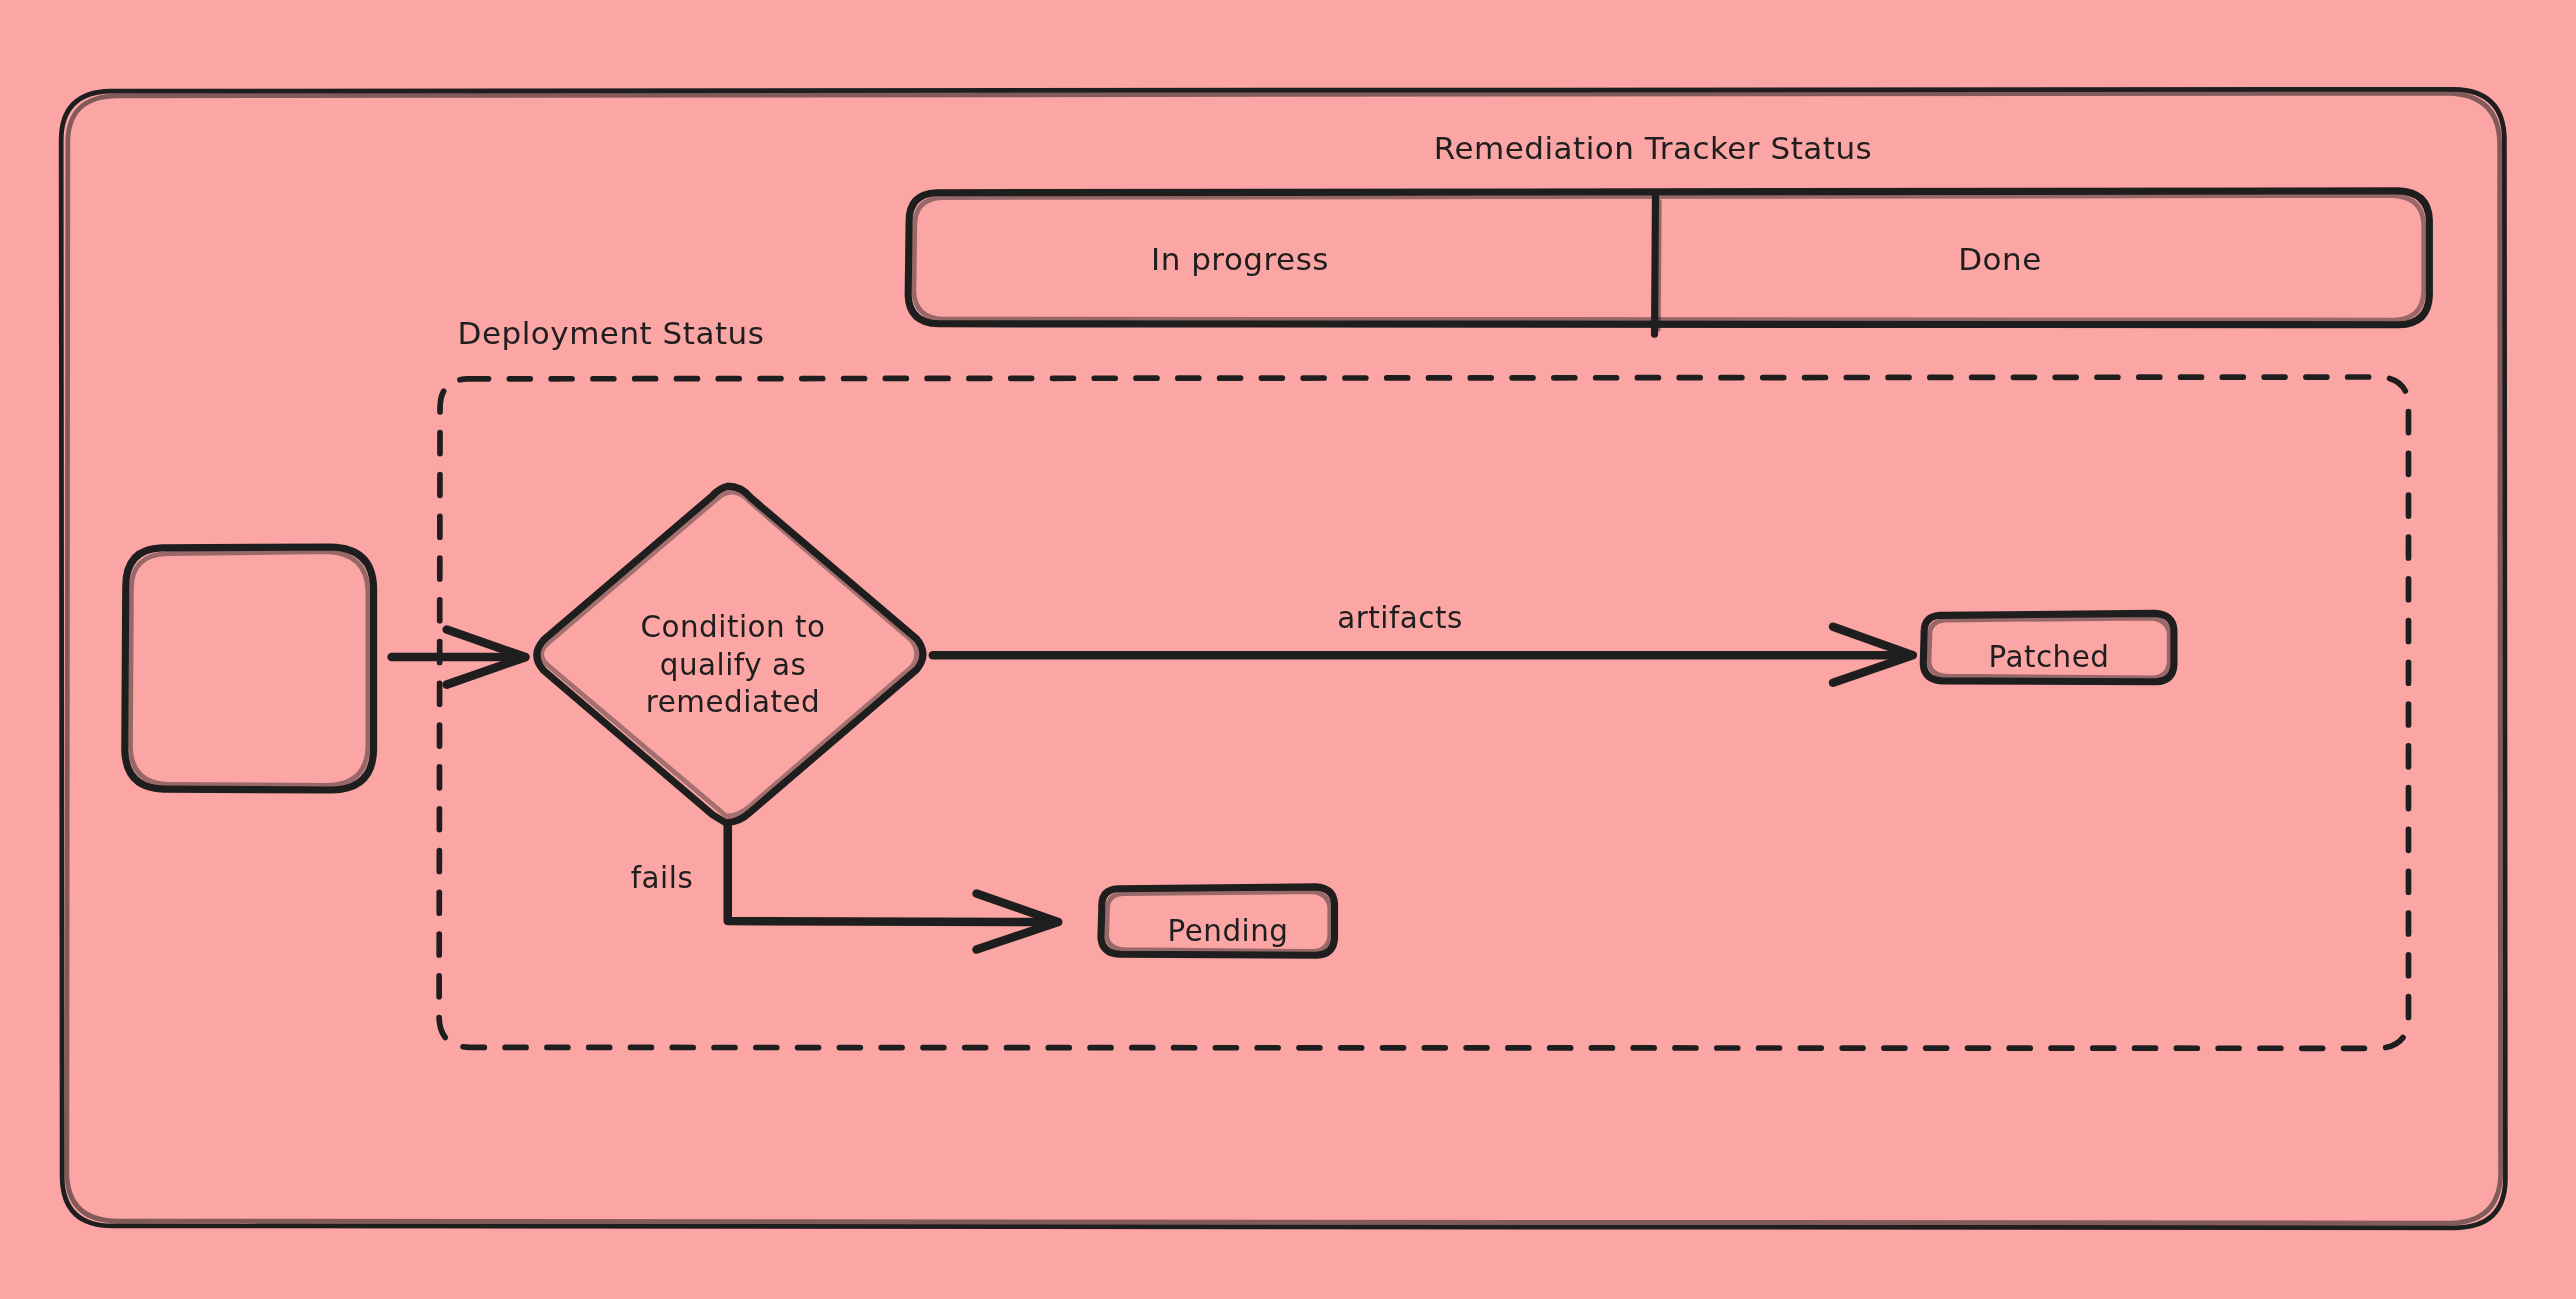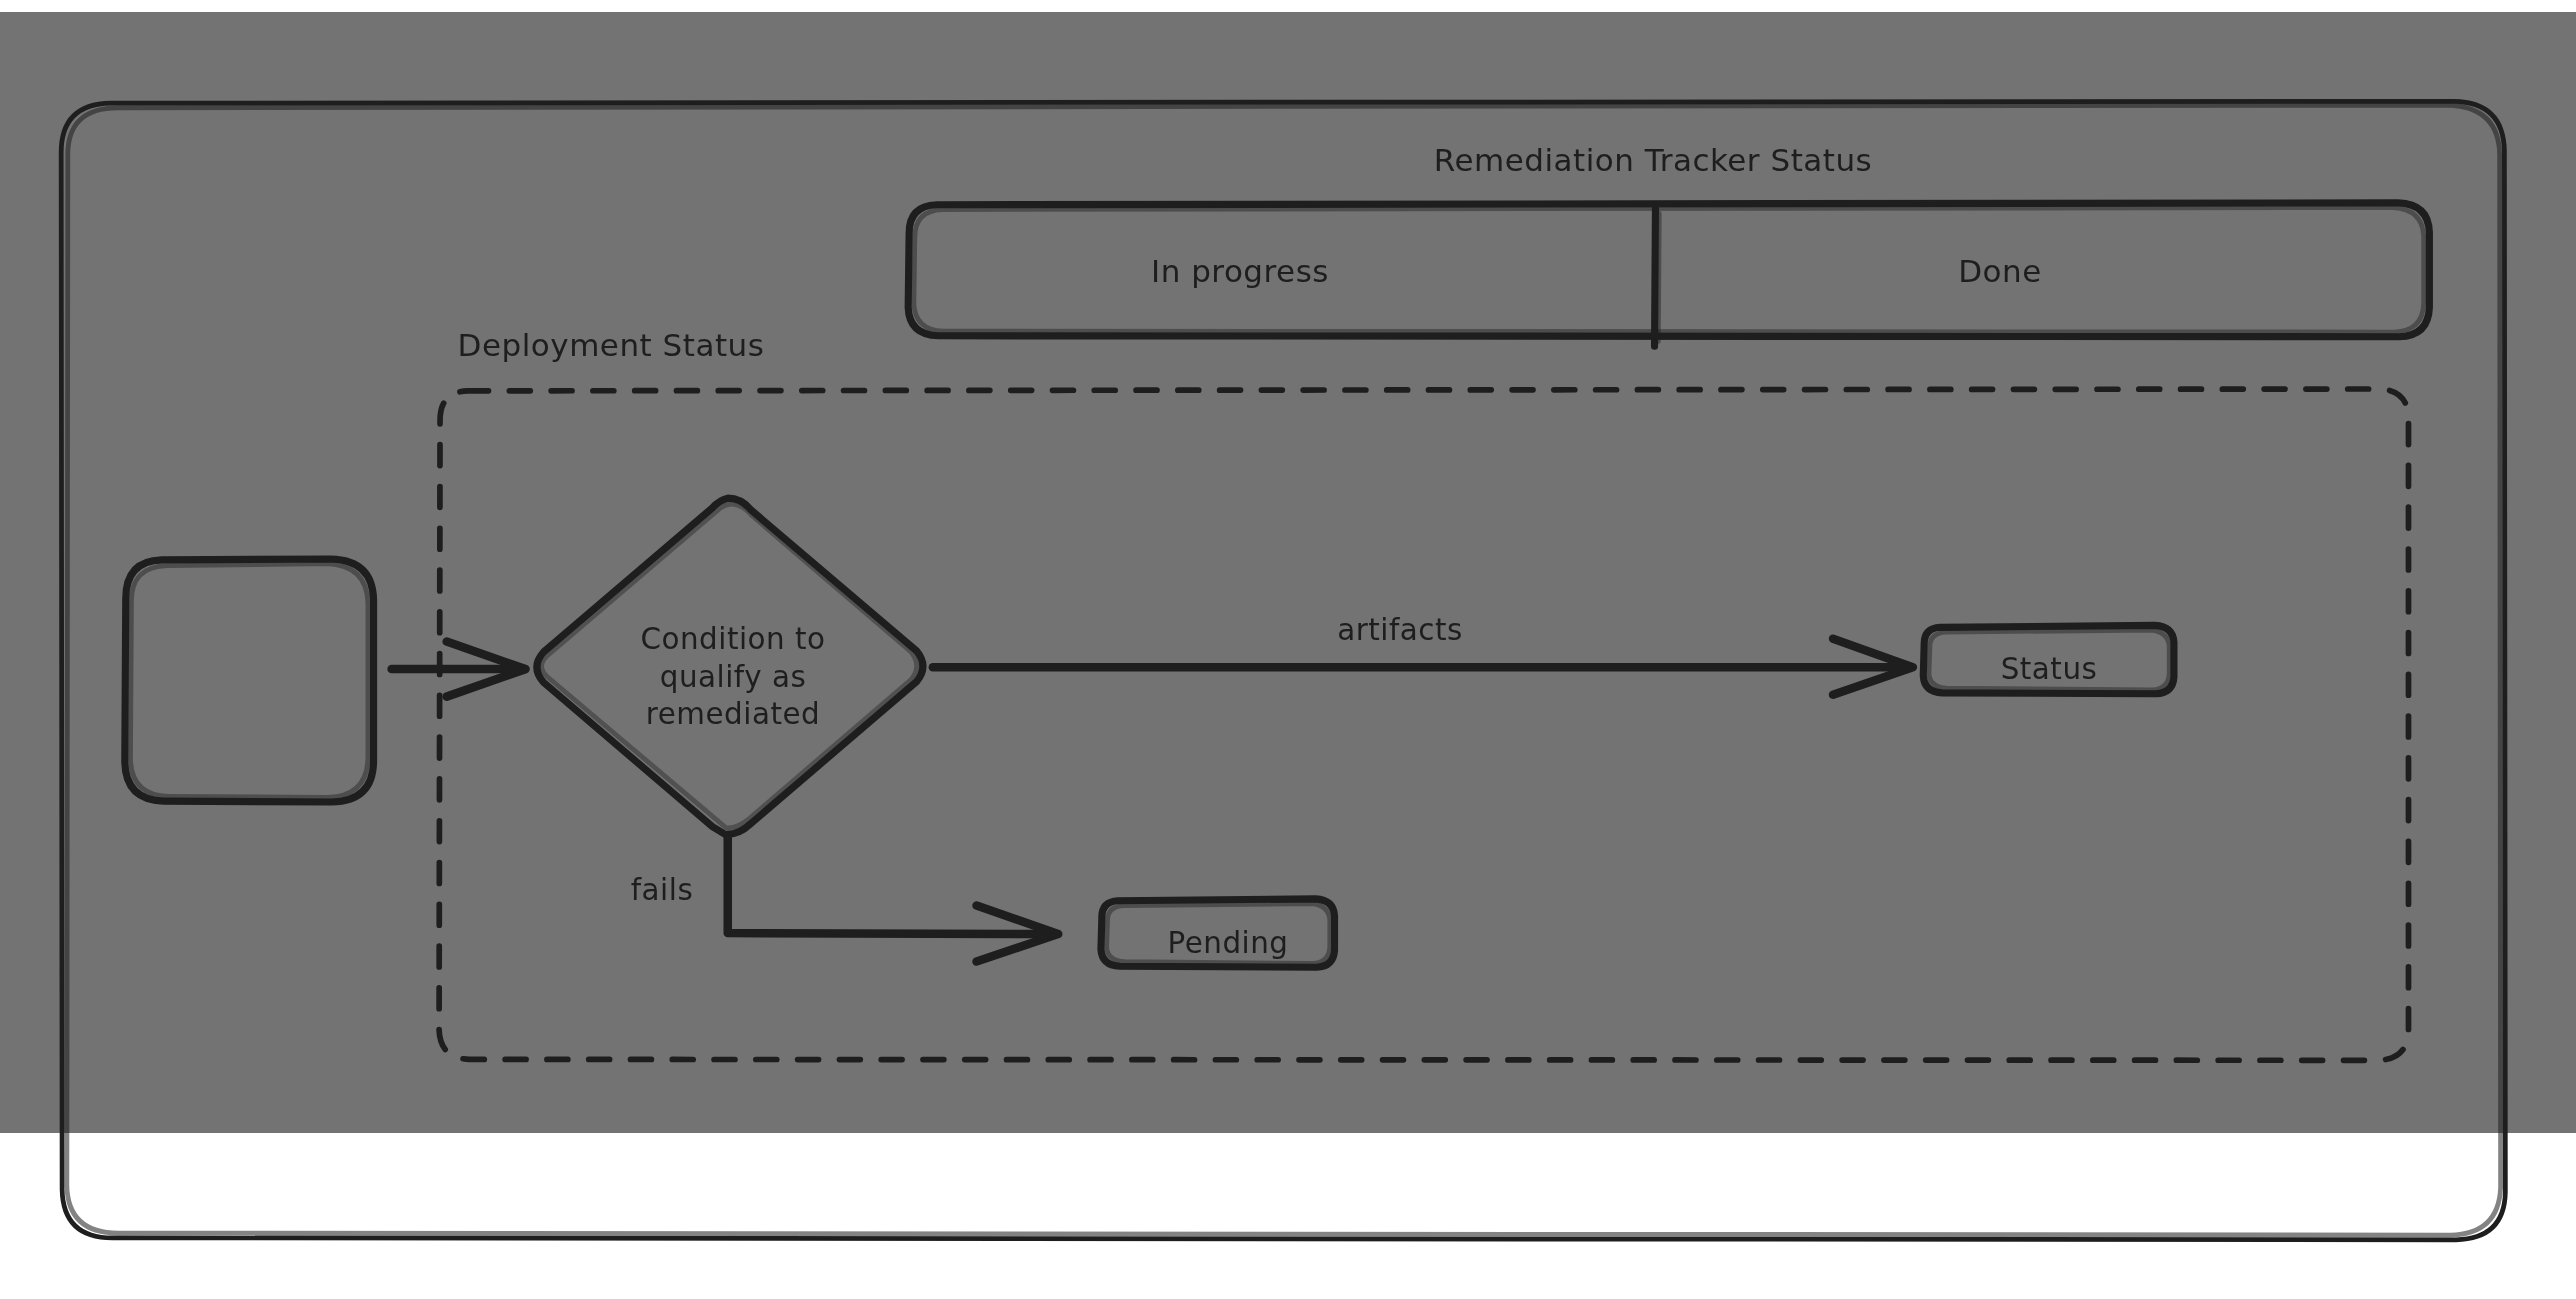--- a/index.html
+++ b/index.html
@@ -9,23 +9,22 @@
   }
   body {
     width: 2576px;
     height: 1299px;
     font-family: "DejaVu Sans", sans-serif;
     overflow: hidden;
   }
   #canvas {
     position: relative;
     width: 2576px;
-    height: 1121px;
-    background: #737373;
-    margin-top: 12px;
+    height: 1299px;
+    background: #fca5a5;
   }
   #sketch {
     position: absolute;
     left: 0;
     top: 0;
     width: 2576px;
     height: 1299px;
   }
   .lbl {
     position: absolute;
@@ -131,20 +130,20 @@
 
   <div class="lbl lbl-center" id="txt-deploy-title" style="left:611px; top:334px;">Deployment Status</div>
 
 
   <div class="lbl lbl-center" id="txt-condition" style="left:733px; top:665px;">Condition to
 qualify as
 remediated</div>
 
   <div class="lbl lbl-center" id="txt-succeeds" style="left:1400px; top:619px;">artifacts</div>
 
-  <div class="lbl lbl-center" id="txt-patched" style="left:2049px; top:658px;">Status</div>
+  <div class="lbl lbl-center" id="txt-patched" style="left:2049px; top:658px;">Patched</div>
 
   <div class="lbl lbl-center" id="txt-fails" style="left:662px; top:879px;">fails</div>
 
   <div class="lbl lbl-center" id="txt-pending" style="left:1228px; top:932px;text-align:center;">Pending</div>
 
 </div>
 
 
 </body></html>

